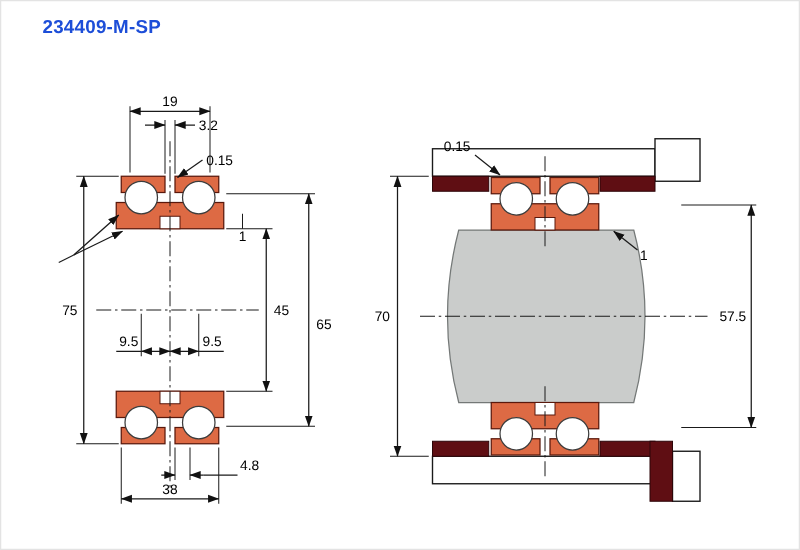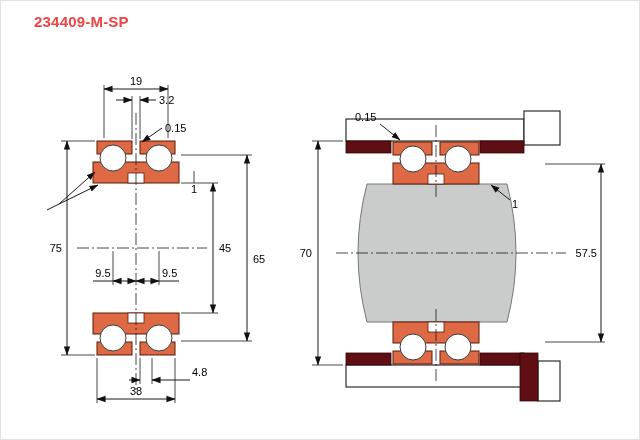--- a/index.html
+++ b/index.html
@@ -3,21 +3,21 @@
 <meta charset="utf-8">
 <style>
   html,body { margin:0; padding:0; background:#fff; }
   .canvas {
     position:relative; width:640px; height:440px; background:#ffffff;
     border:1px solid #e3e3e3; box-sizing:border-box; overflow:hidden;
     font-family:"Liberation Sans", sans-serif;
   }
   .title {
     position:absolute; left:33px; top:12px;
-    font-size:15px; font-weight:bold; color:#ef4444; letter-spacing:.2px;
+    font-size:15px; font-weight:bold; color:#1d4ed8; letter-spacing:.2px;
   }
   svg { position:absolute; left:0; top:0; }
   .bearing   { fill:var(--bearing-fill,#dd6a44); stroke:var(--bearing-stroke,#5a180c); stroke-width:1; }
   .bearing-cut { fill:#ffffff; stroke:var(--bearing-stroke,#5a180c); stroke-width:.8; }
   .housing   { fill:var(--housing-fill,#5f0e13); stroke:#2c0508; stroke-width:.8; }
   .shaft     { fill:var(--shaft-fill,#cacccb); stroke:#747877; stroke-width:1; }
   .ball      { fill:#ffffff; stroke:#3c3c3c; stroke-width:1; }
   .outline   { fill:#ffffff; stroke:#1a1a1a; stroke-width:1.1; }
   .dimline   { stroke:#1a1a1a; stroke-width:1; fill:none; }
   .ext       { stroke:#1a1a1a; stroke-width:.8; fill:none; }

